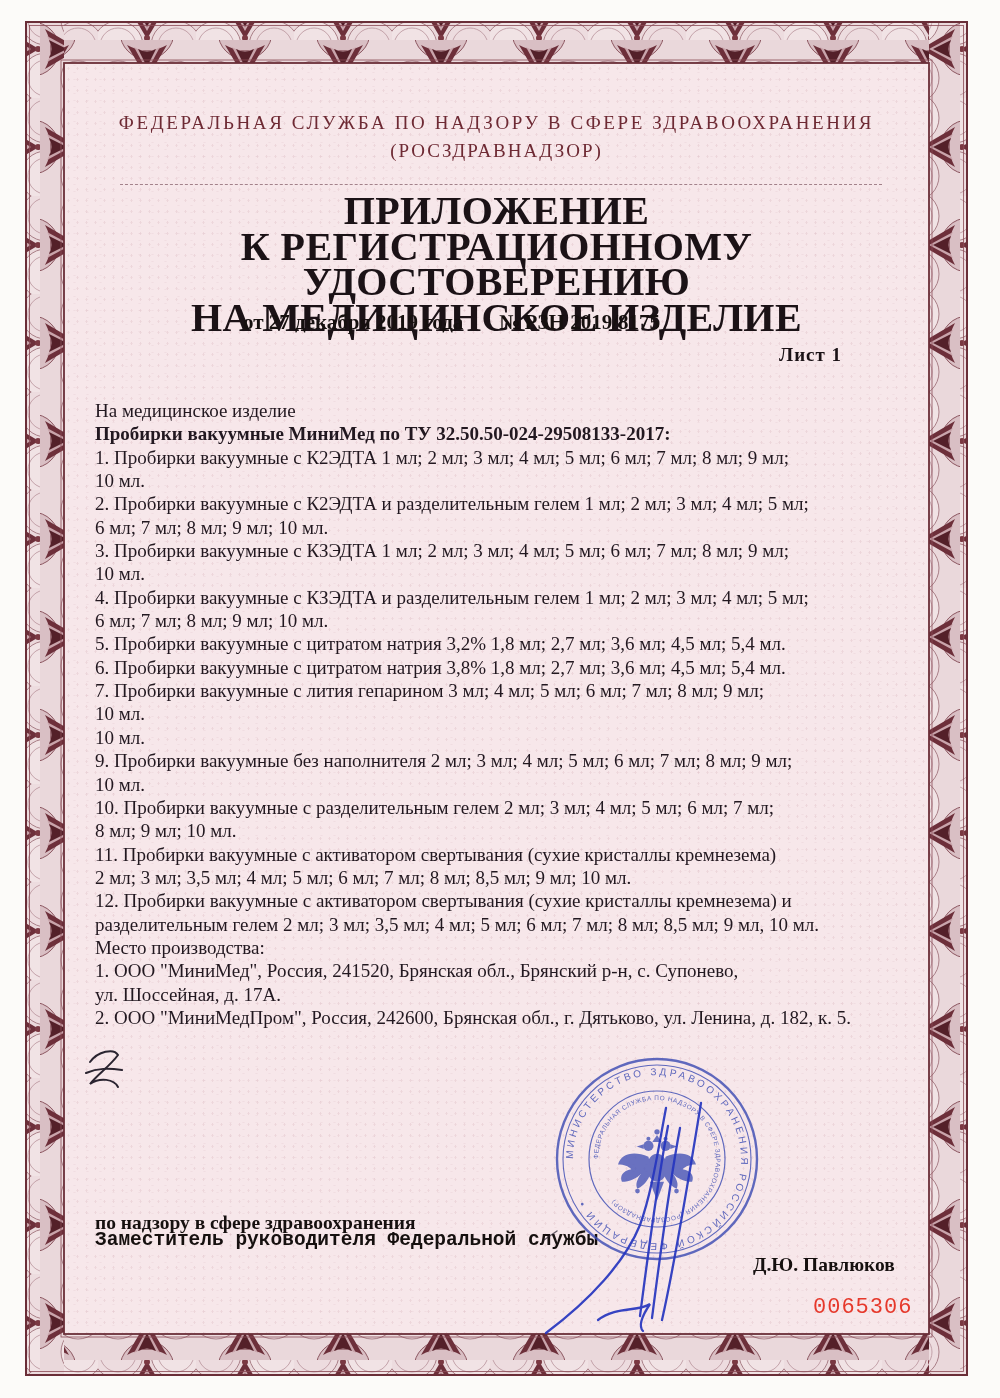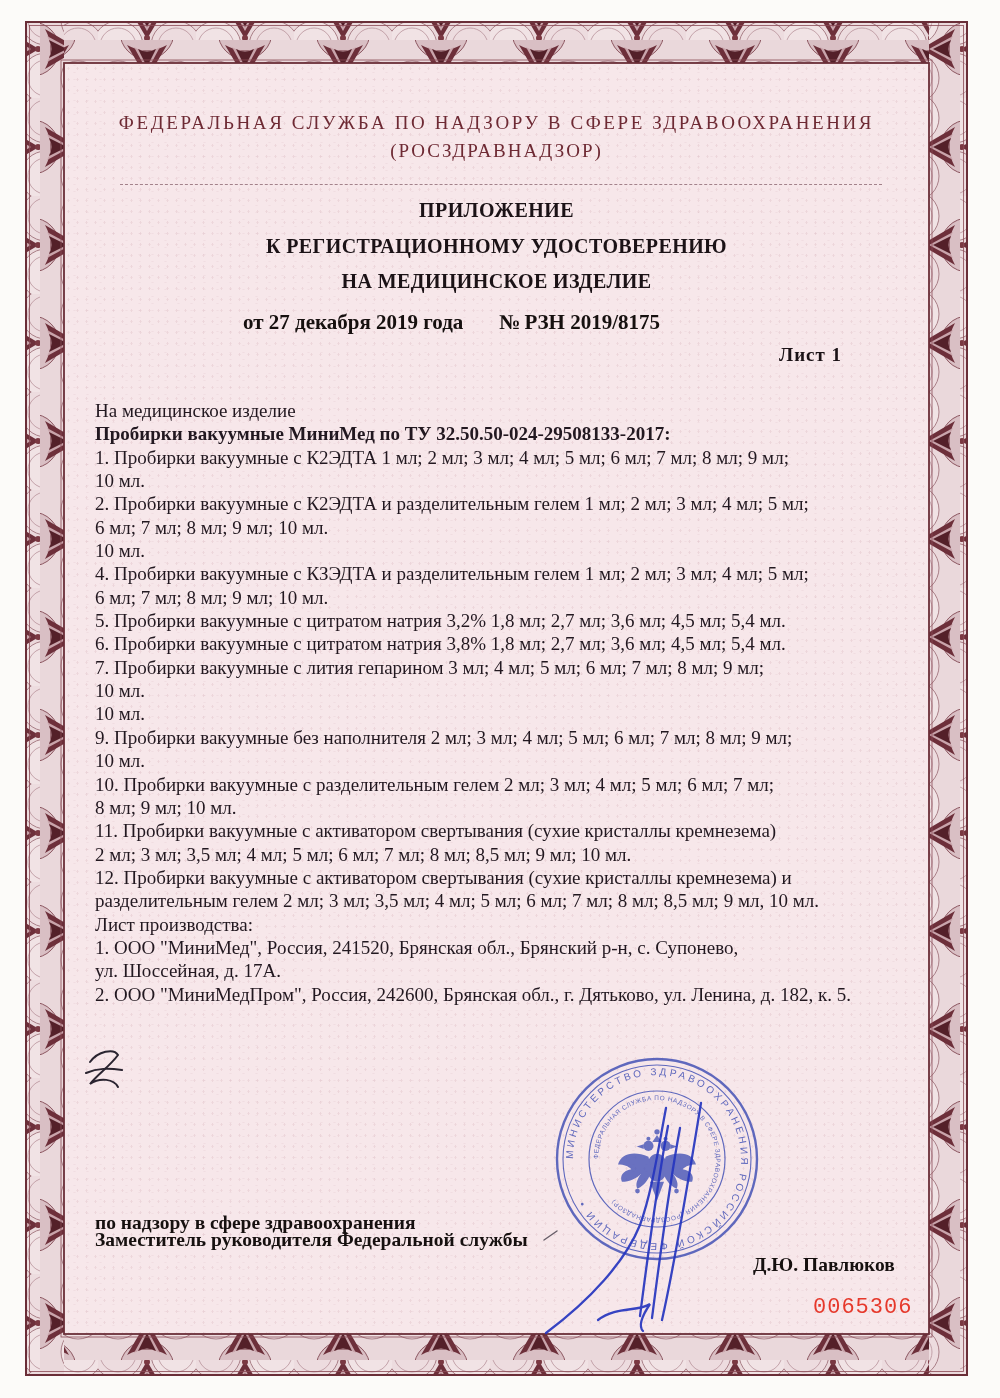--- a/index.html
+++ b/index.html
@@ -25,21 +25,21 @@
     color:#6e2a34;font-size:19px;letter-spacing:2.6px;font-weight:500;
   }
   .agency.l1{top:112px;}
   .agency.l2{top:140px;letter-spacing:2px;}
   .dashed-rule{
     position:absolute;left:120px;top:184px;width:762px;height:0;
     border-top:1.5px dashed rgba(95,50,62,0.55);
   }
   .doc-title{
     position:absolute;left:64px;top:193px;width:865px;text-align:center;
-    color:#1b1216;font-weight:bold;font-size:20px;line-height:35.5px;
+    color:#1b1216;font-weight:bold;font-size:40px;line-height:35.5px;
     letter-spacing:0.4px;
   }
   .dateline{
     position:absolute;left:243px;top:310px;
     color:#16100f;font-weight:bold;font-size:21px;white-space:nowrap;
   }
   .dateline .num-sign{margin-left:36px;}
   .dateline .num-val{margin-left:4px;}
   .sheet{
     position:absolute;left:779px;top:344px;
@@ -48,21 +48,21 @@
   .body-block{
     position:absolute;left:95px;top:399px;width:820px;
     color:#221820;font-size:19px;line-height:23.35px;
   }
   .body-block div{white-space:nowrap;}
   .body-block .product{font-weight:bold;}
   .signer{
     position:absolute;left:95px;color:#16100f;font-weight:bold;
     font-size:19.5px;white-space:nowrap;
   }
-  .signer.l1{top:1229px;}
+  .signer.l1{top:1229px;font-family:Liberation Mono, monospace;}
   .signer.l2{top:1212px;}
   .signer-name{
     position:absolute;left:753px;top:1254px;color:#16100f;
     font-weight:bold;font-size:19.5px;white-space:nowrap;
   }
   .serial{
     position:absolute;left:813px;top:1295px;
     font-family:"Liberation Mono", monospace;font-weight:normal;
     font-size:22px;letter-spacing:1px;color:#e6382b;
   }
@@ -128,37 +128,38 @@
 
   <div class="sheet">Лист 1</div>
 
   <div class="body-block">
     <div>На медицинское изделие</div>
     <div class="product">Пробирки вакуумные МиниМед по ТУ 32.50.50-024-29508133-2017:</div>
     <div>1. Пробирки вакуумные с К2ЭДТА 1 мл; 2 мл; 3 мл; 4 мл; 5 мл; 6 мл; 7 мл; 8 мл; 9 мл;</div>
     <div>10 мл.</div>
     <div>2. Пробирки вакуумные с К2ЭДТА и разделительным гелем 1 мл; 2 мл; 3 мл; 4 мл; 5 мл;</div>
     <div>6 мл; 7 мл; 8 мл; 9 мл; 10 мл.</div>
+    <div>3. Пробирки вакуумные с КЗЭДТА 1 мл; 2 мл; 3 мл; 4 мл; 5 мл; 6 мл; 7 мл; 8 мл; 9 мл;</div>
     <div>10 мл.</div>
     <div>4. Пробирки вакуумные с КЗЭДТА и разделительным гелем 1 мл; 2 мл; 3 мл; 4 мл; 5 мл;</div>
     <div>6 мл; 7 мл; 8 мл; 9 мл; 10 мл.</div>
     <div>5. Пробирки вакуумные с цитратом натрия 3,2% 1,8 мл; 2,7 мл; 3,6 мл; 4,5 мл; 5,4 мл.</div>
     <div>6. Пробирки вакуумные с цитратом натрия 3,8% 1,8 мл; 2,7 мл; 3,6 мл; 4,5 мл; 5,4 мл.</div>
     <div>7. Пробирки вакуумные с лития гепарином 3 мл; 4 мл; 5 мл; 6 мл; 7 мл; 8 мл; 9 мл;</div>
     <div>10 мл.</div>
     <div>10 мл.</div>
     <div>9. Пробирки вакуумные без наполнителя 2 мл; 3 мл; 4 мл; 5 мл; 6 мл; 7 мл; 8 мл; 9 мл;</div>
     <div>10 мл.</div>
     <div>10. Пробирки вакуумные с разделительным гелем 2 мл; 3 мл; 4 мл; 5 мл; 6 мл; 7 мл;</div>
     <div>8 мл; 9 мл; 10 мл.</div>
     <div>11. Пробирки вакуумные с активатором свертывания (сухие кристаллы кремнезема)</div>
     <div>2 мл; 3 мл; 3,5 мл; 4 мл; 5 мл; 6 мл; 7 мл; 8 мл; 8,5 мл; 9 мл; 10 мл.</div>
     <div>12. Пробирки вакуумные с активатором свертывания (сухие кристаллы кремнезема) и</div>
     <div>разделительным гелем 2 мл; 3 мл; 3,5 мл; 4 мл; 5 мл; 6 мл; 7 мл; 8 мл; 8,5 мл; 9 мл, 10 мл.</div>
-    <div>Лист производства:</div>
+    <div>Место производства:</div>
     <div>1. ООО "МиниМед", Россия, 241520, Брянская обл., Брянский р-н, с. Супонево,</div>
     <div>ул. Шоссейная, д. 17А.</div>
     <div>2. ООО "МиниМедПром", Россия, 242600, Брянская обл., г. Дятьково, ул. Ленина, д. 182, к. 5.</div>
   </div>
 
   <div class="signer l1">Заместитель руководителя Федеральной службы</div>
   <div class="signer l2">по надзору в сфере здравоохранения</div>
   <div class="signer-name">Д.Ю. Павлюков</div>
   <div class="serial">0065306</div>
 

